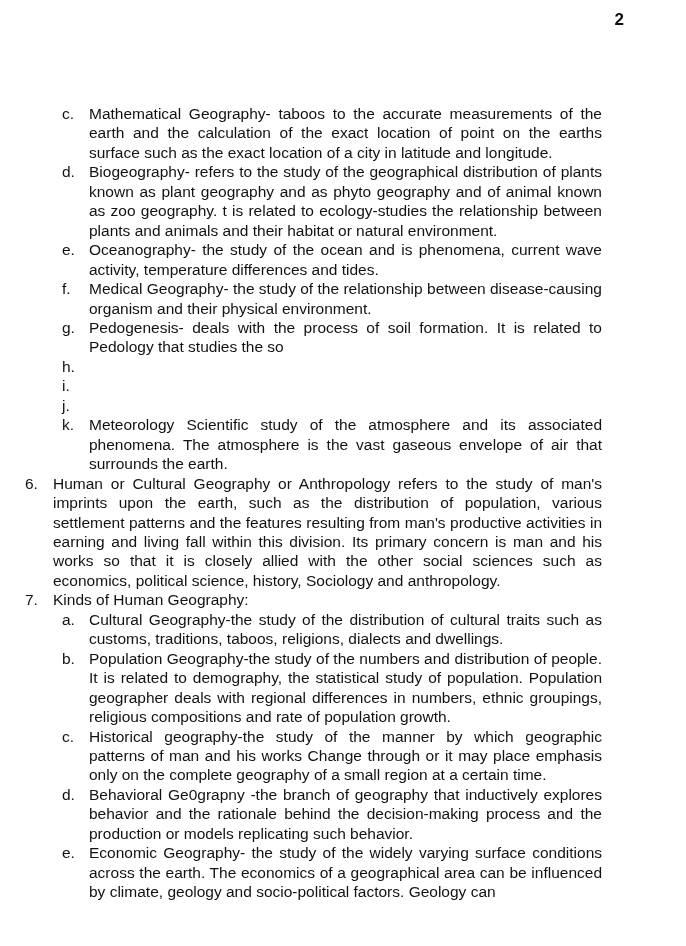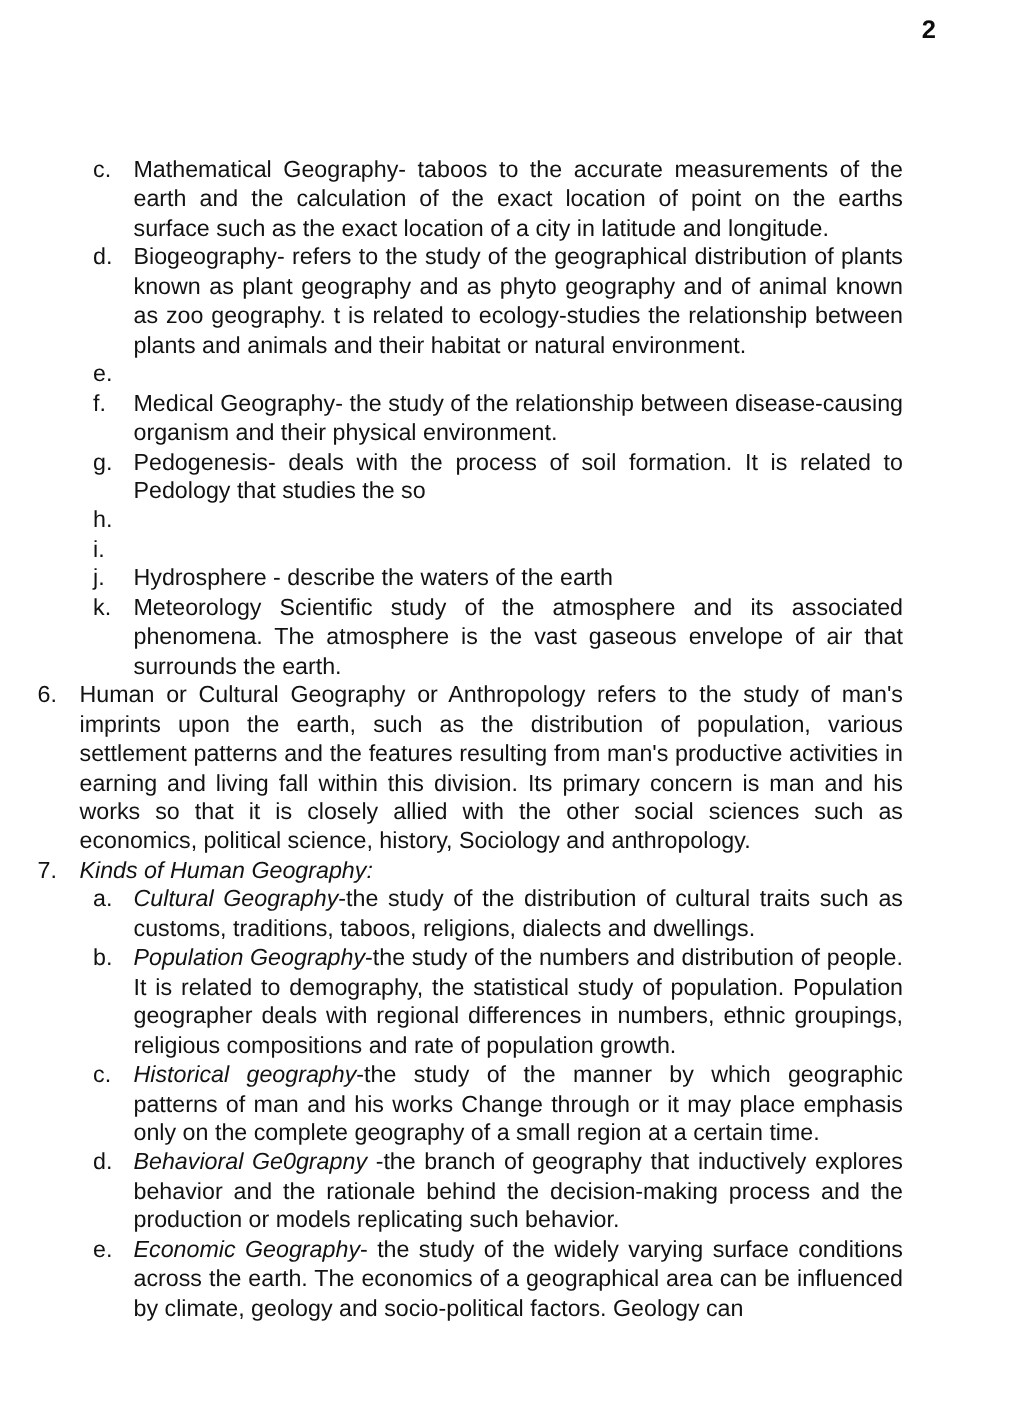--- a/index.html
+++ b/index.html
@@ -40,56 +40,56 @@
     flex: 0 0 auto;
     white-space: pre;
   }
   .item.inner .marker { width: 27px; }
   .item.outer .marker { width: 28px; }
   .para {
     flex: 1 1 auto;
     text-align: justify;
     text-align-last: left;
   }
-  .seg.italic { font-style: italic; }
+  .seg.italic { }
 </style>
 </head>
 <body>
 
 <div class="page">
   <div class="page-number">2</div>
   <div class="doc">
       <div class="item inner">
         <span class="marker">c.</span>
         <div class="para"><span class="seg">Mathematical Geography- taboos to the accurate measurements of the earth and the calculation of the exact location of point on the earths surface such as the exact location of a city in latitude and longitude.</span></div>
       </div>
       <div class="item inner">
         <span class="marker">d.</span>
         <div class="para"><span class="seg">Biogeography- refers to the study of the geographical distribution of plants known as plant geography and as phyto geography and of animal known as zoo geography. t is related to ecology-studies the relationship between plants and animals and their habitat or natural environment.</span></div>
       </div>
       <div class="item inner">
         <span class="marker">e.</span>
+        <div class="para"><span class="seg">Oceanography- the study of the ocean and is phenomena, current wave activity, temperature differences and tides.</span></div>
       </div>
       <div class="item inner">
         <span class="marker">f.</span>
         <div class="para"><span class="seg">Medical Geography- the study of the relationship between disease-causing organism and their physical environment.</span></div>
       </div>
       <div class="item inner">
         <span class="marker">g.</span>
         <div class="para"><span class="seg">Pedogenesis- deals with the process of soil formation. It is related to Pedology that studies the so</span></div>
       </div>
       <div class="item inner">
         <span class="marker">h.</span>
       </div>
       <div class="item inner">
         <span class="marker">i.</span>
       </div>
       <div class="item inner">
         <span class="marker">j.</span>
-        <div class="para"><span class="seg">Hydrosphere - describe the waters of the earth</span></div>
       </div>
       <div class="item inner">
         <span class="marker">k.</span>
         <div class="para"><span class="seg">Meteorology Scientific study of the atmosphere and its associated phenomena. The atmosphere is the vast gaseous envelope of air that surrounds the earth.</span></div>
       </div>
       <div class="item outer">
         <span class="marker">6.</span>
         <div class="para"><span class="seg">Human or Cultural Geography or Anthropology refers to the study of man's imprints upon the earth, such as the distribution of population, various settlement patterns and the features resulting from man's productive activities in earning and living fall within this division. Its primary concern is man and his works so that it is closely allied with the other social sciences such as economics, political science, history, Sociology and anthropology.</span></div>
       </div>
       <div class="item outer">

